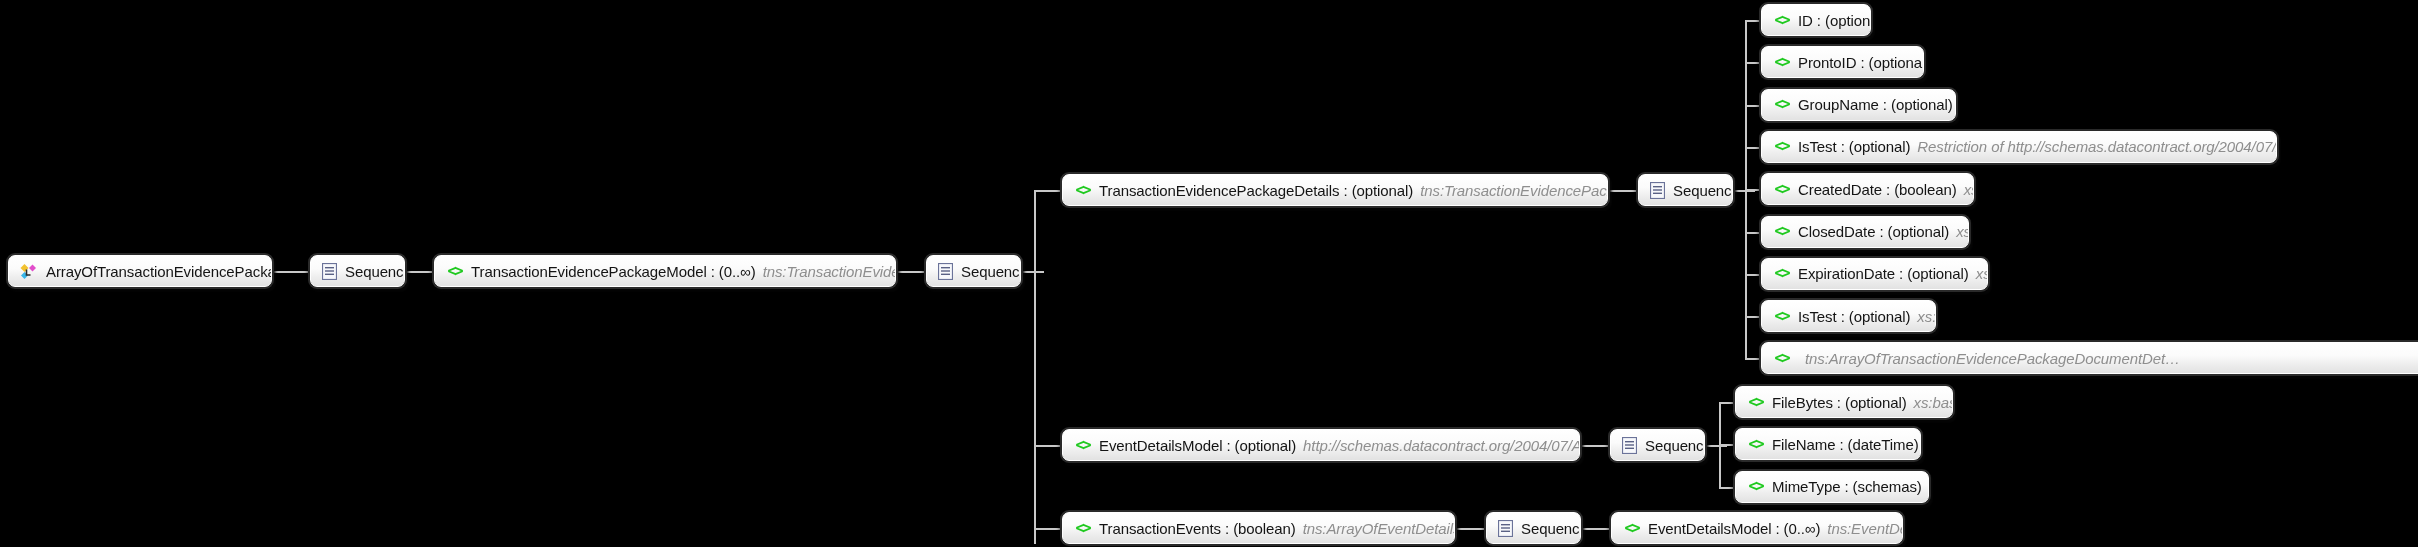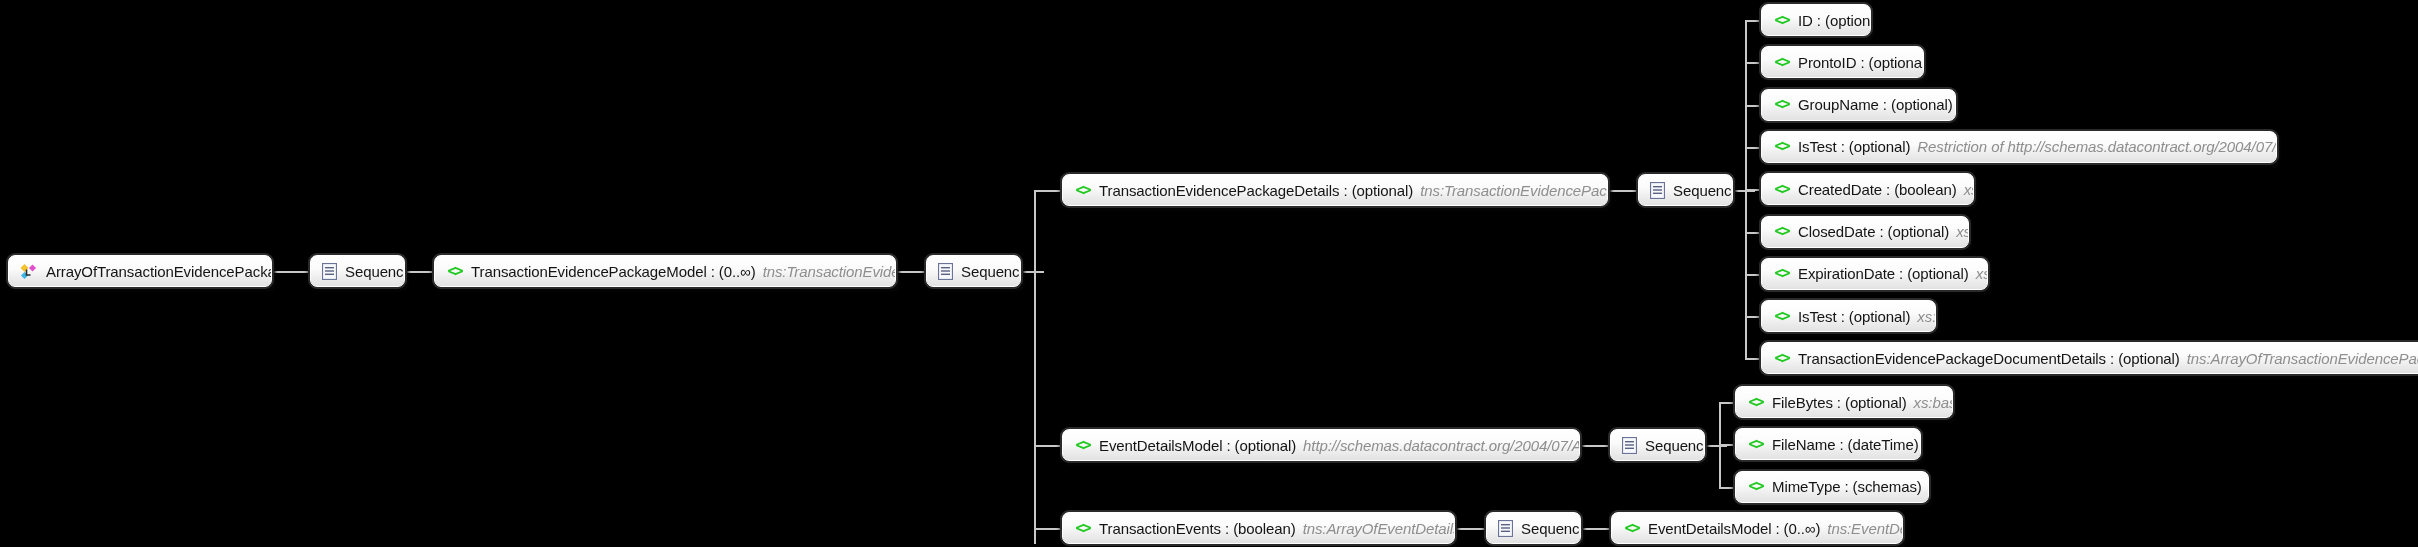--- a/index.html
+++ b/index.html
@@ -225,21 +225,20 @@
       </div>
       <div class="conn h" style="left: 1745px; top: 316.1px; width: 16px;"></div>
       <div class="node" style="left: 1761px; top: 300.1px; width: 175px;">
         <span class="icon icon-code">&lt;&gt;</span>
         <span class="label">IsTest : (optional)</span>
         <span class="type">xs:boolean</span>
       </div>
       <div class="conn h" style="left: 1745px; top: 358.4px; width: 16px;"></div>
       <div class="node" style="left: 1761px; top: 342.4px; width: 672px;">
         <span class="icon icon-code">&lt;&gt;</span>
-        <span class="label">TransactionEvidencePackageDocumentDetails : (optional)</span>
         <span class="type">tns:ArrayOfTransactionEvidencePackageDocumentDet…</span>
       </div>
     </div>
 
   <div class="node" style="left:1062px; top:429px; width:518px;">
     <span class="icon icon-code">&lt;&gt;</span>
     <span class="label">EventDetailsModel : (optional)</span>
     <span class="type">http://schemas.datacontract.org/2004/07/AlphaTrust.P…</span>
   </div>
 

